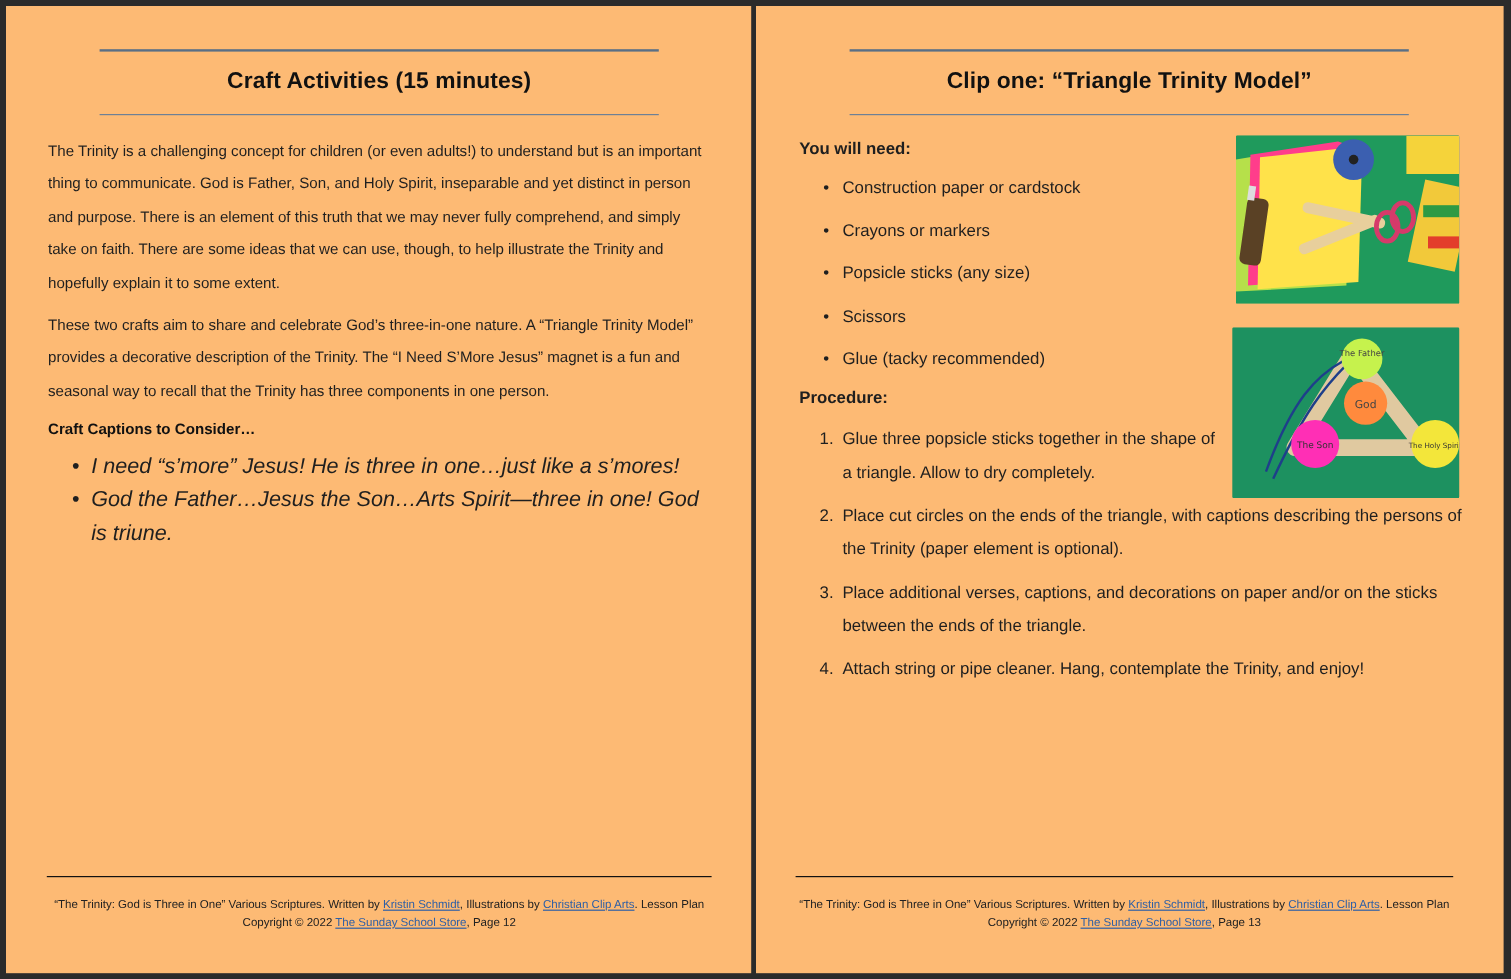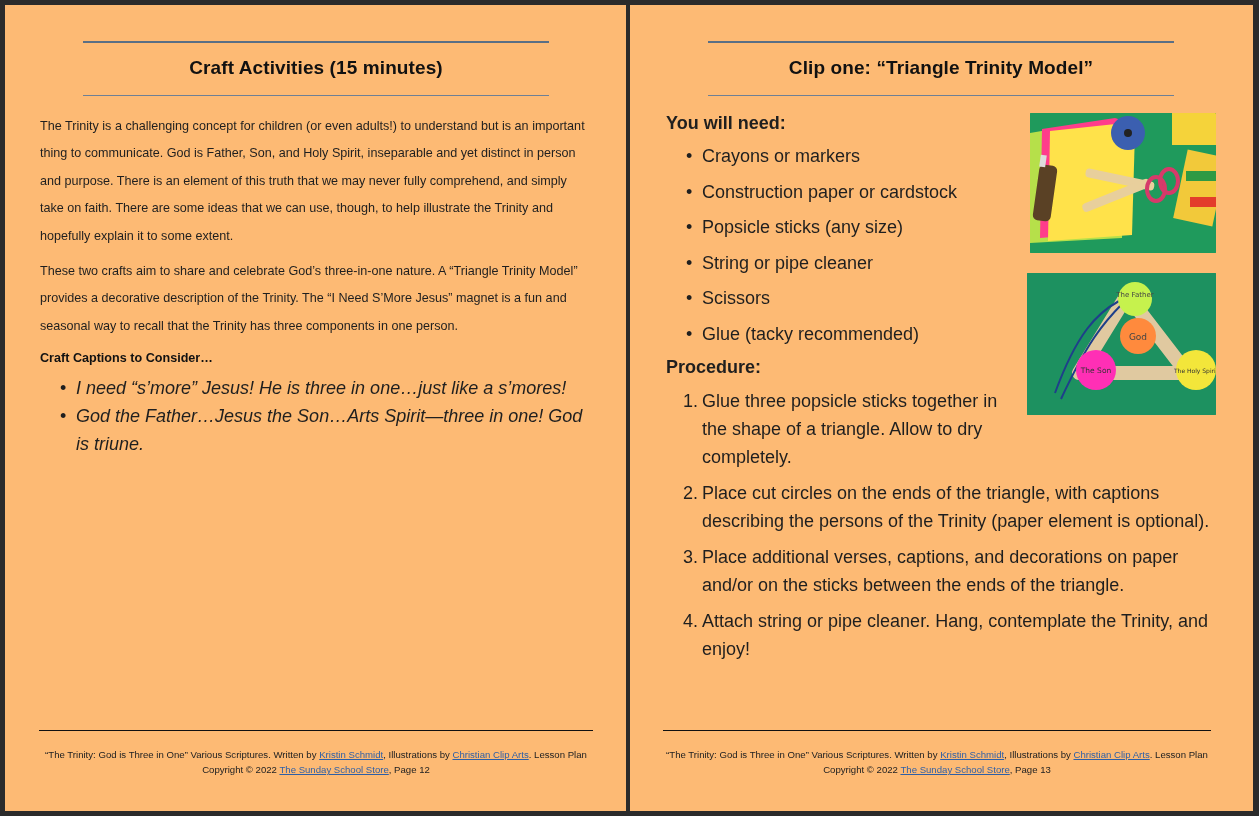--- a/index.html
+++ b/index.html
@@ -15,21 +15,21 @@
   .rule.thin { height: 1px; background: #6d8096; }
   .title { text-align: center; font-weight: bold; font-size: 19px; color: #111; height: 52px; line-height: 50px; letter-spacing: 0.1px; }
 
   .body-text { position: absolute; left: 35px; width: 545px; font-size: 12.6px; line-height: 27.4px; color: #1f1f1f; }
   .para { margin-bottom: 8px; }
   .subhead { font-weight: bold; font-size: 12.6px; color: #111; line-height: 20px; margin-top: 4px; margin-bottom: 6px; }
   ul.captions { list-style: none; margin-left: 36px; }
   ul.captions li { position: relative; font-style: italic; line-height: 28px; font-size: 18px; }
   ul.captions li::before { content: "\2022"; position: absolute; left: -16px; font-style: normal; }
 
-  .right-body { position: absolute; left: 36px; top: 108px; width: 560px; font-size: 18px; color: #1f1f1f; }
+  .right-body { position: absolute; left: 36px; top: 108px; width: 560px; font-size: 14px; color: #1f1f1f; }
   .needs-head { font-weight: bold; line-height: 20px; }
   ul.needs { list-style: none; margin-left: 36px; margin-top: 6px; }
   ul.needs li { position: relative; line-height: 35.6px; }
   ul.needs li::before { content: "\2022"; position: absolute; left: -16px; }
   .proc-head { font-weight: bold; line-height: 20px; margin-top: 4px; }
   ol.steps { list-style: none; margin-top: 10px; }
   ol.steps li { position: relative; padding-left: 36px; line-height: 28px; margin-bottom: 8px; }
   ol.steps li .num { position: absolute; left: 17px; top: 0; }
   ol.steps li.narrow { width: 350px; }
 
@@ -69,24 +69,23 @@
 <div class="page" id="page-right">
   <div class="title-wrap">
     <div class="rule"></div>
     <div class="title">Clip one: “Triangle Trinity Model”</div>
     <div class="rule thin"></div>
   </div>
 
   <div class="right-body">
     <div class="needs-head">You will need:</div>
     <ul class="needs">
+      <li>Construction paper or cardstock</li>
       <li>Crayons or markers</li>
-      <li>Construction paper or cardstock</li>
       <li>Popsicle sticks (any size)</li>
-      <li>String or pipe cleaner</li>
       <li>Scissors</li>
       <li>Glue (tacky recommended)</li>
     </ul>
     <div class="proc-head">Procedure:</div>
     <ol class="steps">
       <li class="narrow"><span class="num">1.</span><span>Glue three popsicle sticks together in the shape of a triangle. Allow to dry completely.</span></li>
       <li><span class="num">2.</span><span>Place cut circles on the ends of the triangle, with captions describing the persons of the Trinity (paper element is optional).</span></li>
       <li><span class="num">3.</span><span>Place additional verses, captions, and decorations on paper and/or on the sticks between the ends of the triangle.</span></li>
       <li><span class="num">4.</span><span>Attach string or pipe cleaner. Hang, contemplate the Trinity, and enjoy!</span></li>
     </ol>

